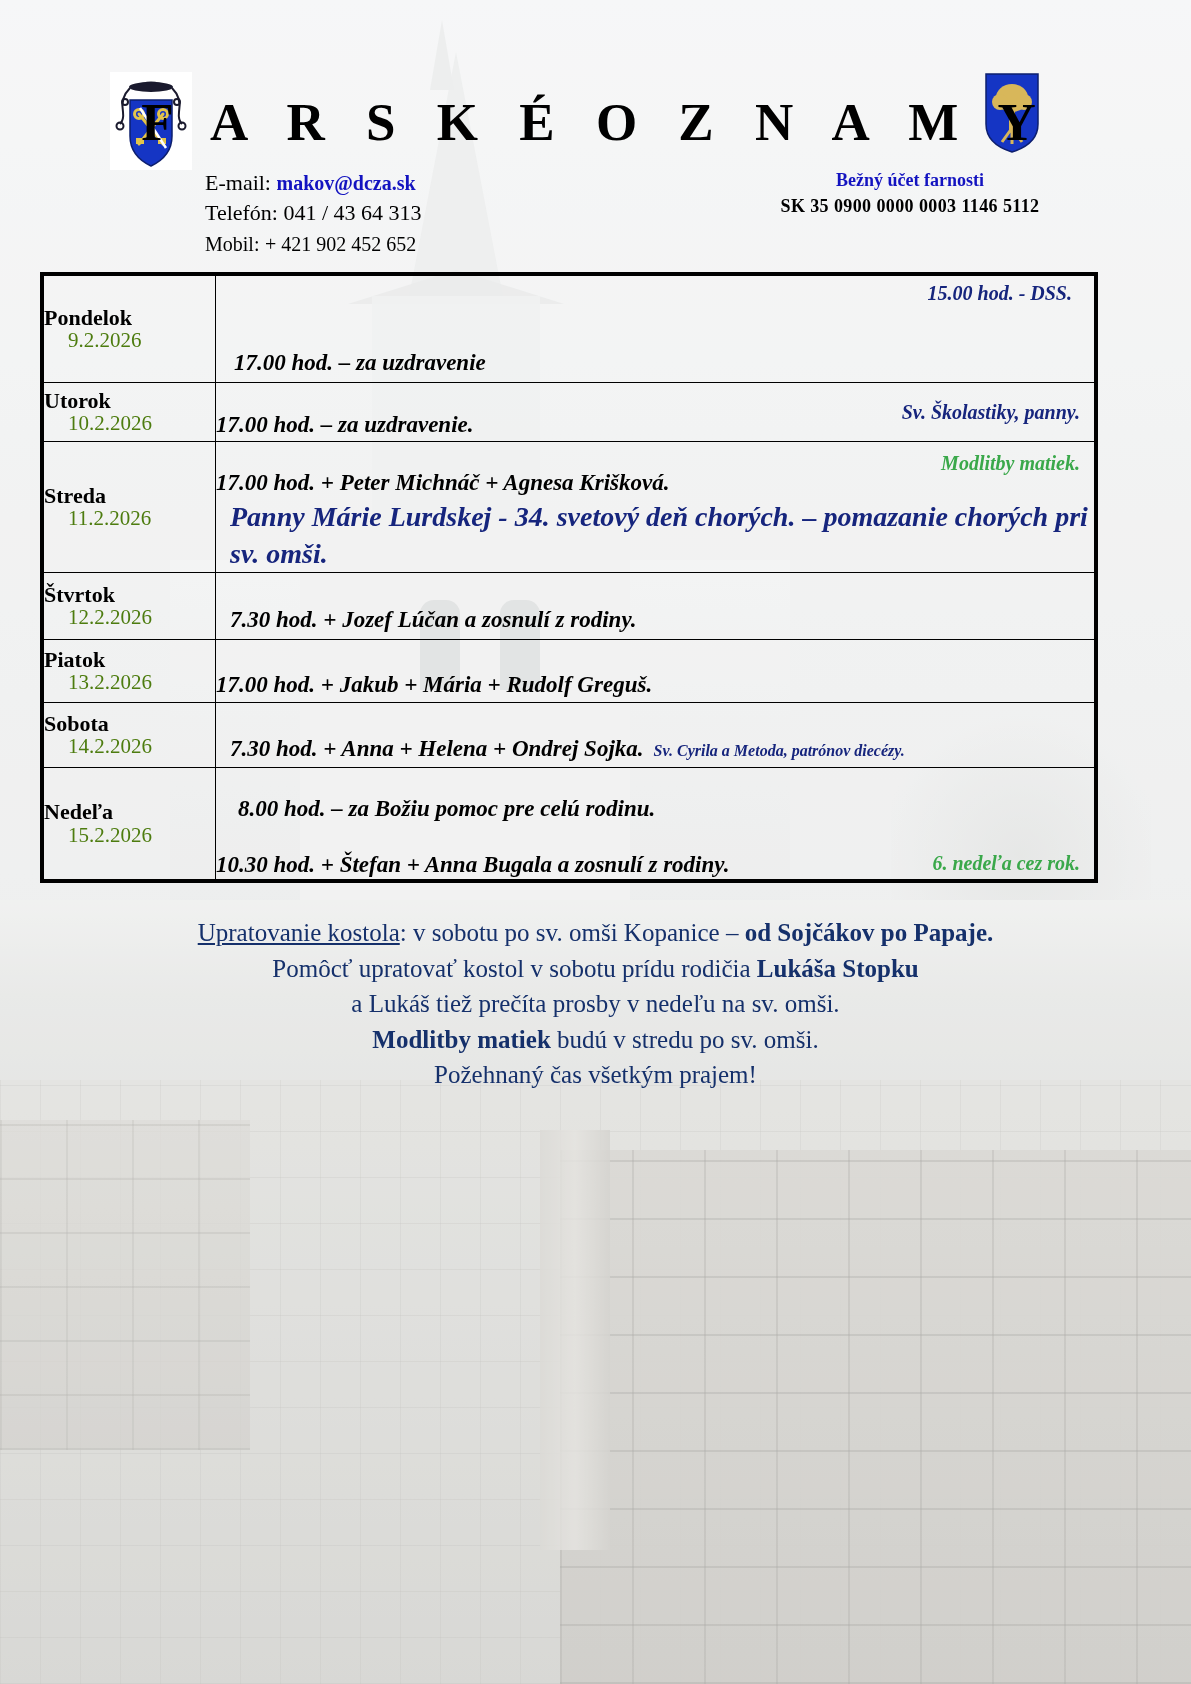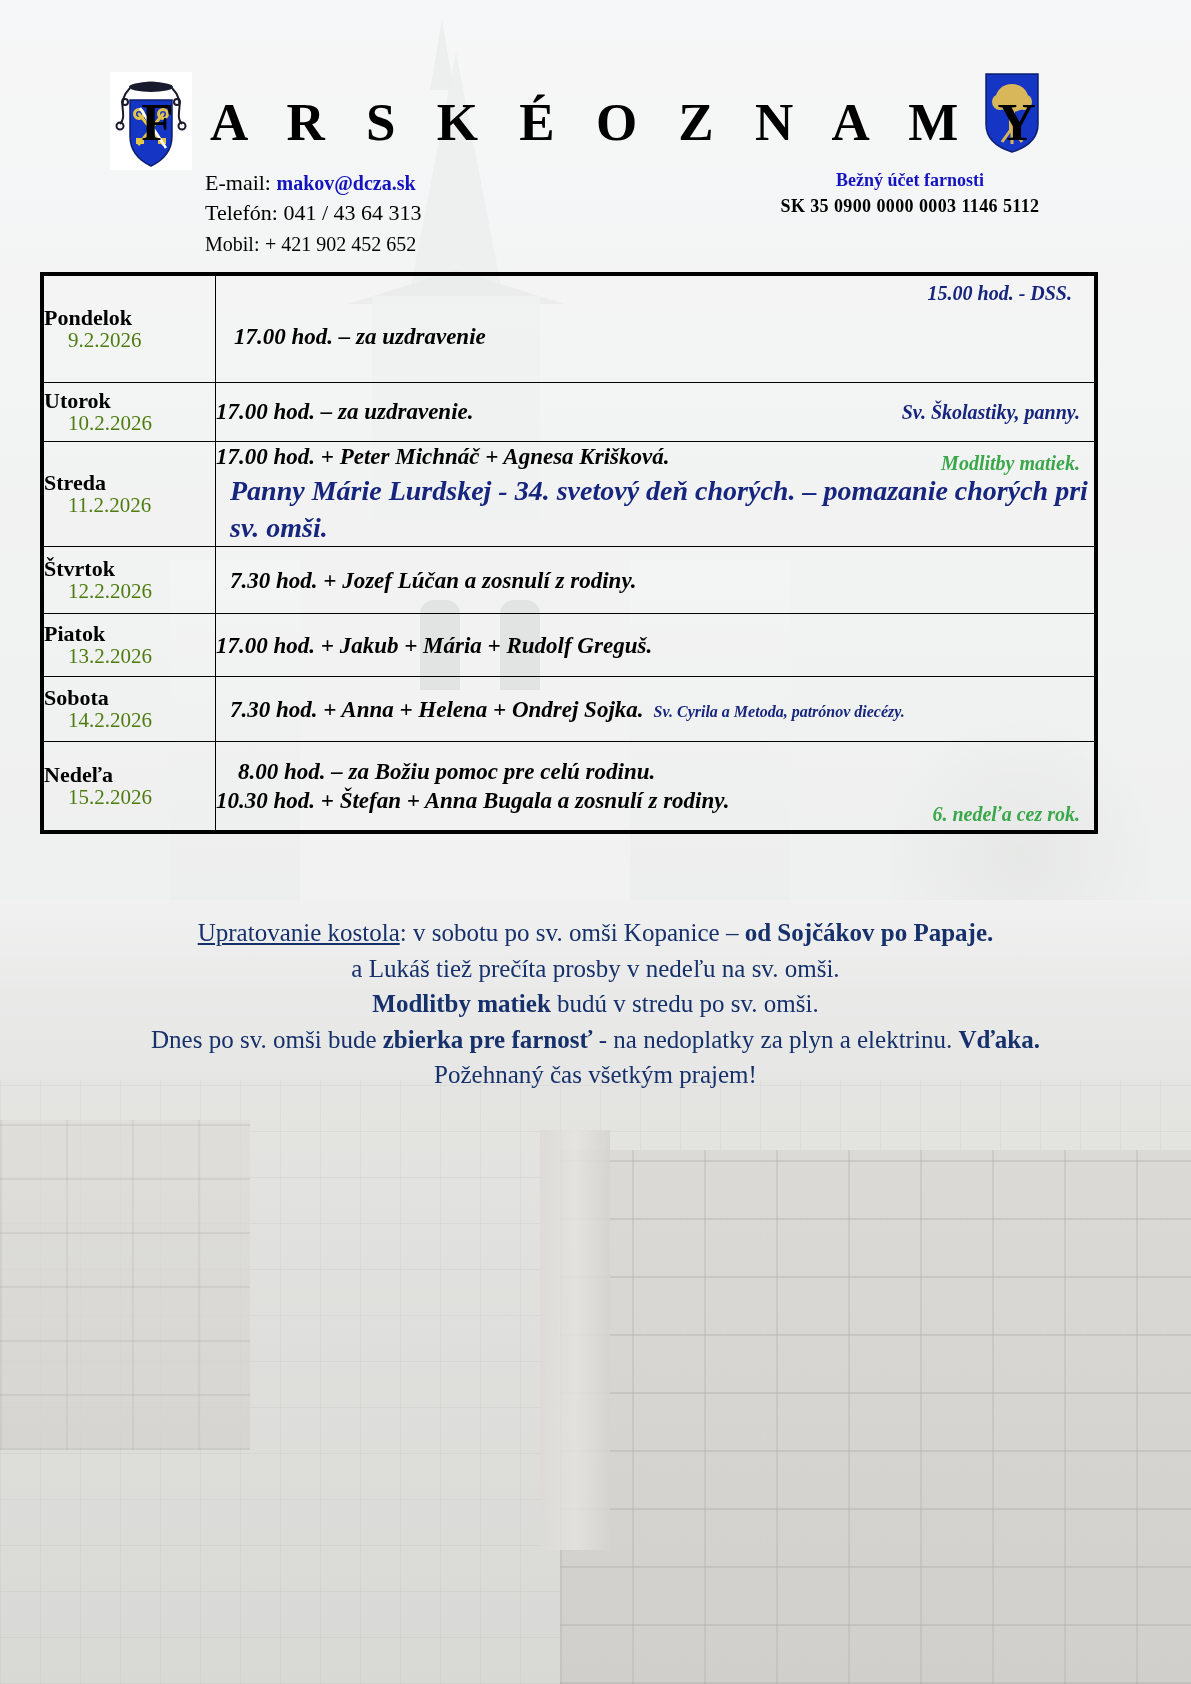--- a/index.html
+++ b/index.html
@@ -164,20 +164,21 @@
     padding:6px 6px 8px 8px;
     vertical-align:top;
   }
   .day-name{font-weight:bold;font-size:22px;color:#000;line-height:1.06;}
   .day-date{font-size:21px;color:#4d7c0f;padding-left:24px;line-height:1.12;}
 
   .mass-cell{position:relative;padding:6px 14px 6px 18px;}
   .mass-line{
     font-weight:bold;font-style:italic;font-size:23px;color:#000;
     line-height:1.28;
+    margin-top:26px;
   }
   .mass-line.indent{padding-left:14px;}
   .note-right{
     position:absolute;right:14px;
     font-weight:bold;font-style:italic;font-size:20px;
   }
   .note-inline{
     font-weight:bold;font-style:italic;font-size:16px;
     margin-left:10px;
   }
@@ -384,23 +385,23 @@
         </tr>
 
       </tbody>
     </table>
   </div>
 
   <div class="announce">
     <p class="ln">
       <u>Upratovanie  kostola</u><span>:  v sobotu po sv. omši  Kopanice – </span><b>od Sojčákov po Papaje.</b>
     </p>
+    <p class="ln">
+      <span>Pomôcť upratovať kostol v sobotu prídu rodičia </span><b>Lukáša Stopku</b>
+    </p>
     <p class="ln">a Lukáš tiež prečíta prosby v nedeľu na sv. omši.</p>
     <p class="ln">
       <b>Modlitby matiek</b><span> budú v stredu po sv. omši.</span>
     </p>
-    <p class="ln">
-      <span>Dnes po sv. omši bude </span><b>zbierka pre farnosť</b><span> - na nedoplatky za plyn a elektrinu. </span><b>Vďaka.</b>
-    </p>
     <p class="ln">Požehnaný čas všetkým prajem!</p>
   </div>
 
 </div>
 
 </body></html>

